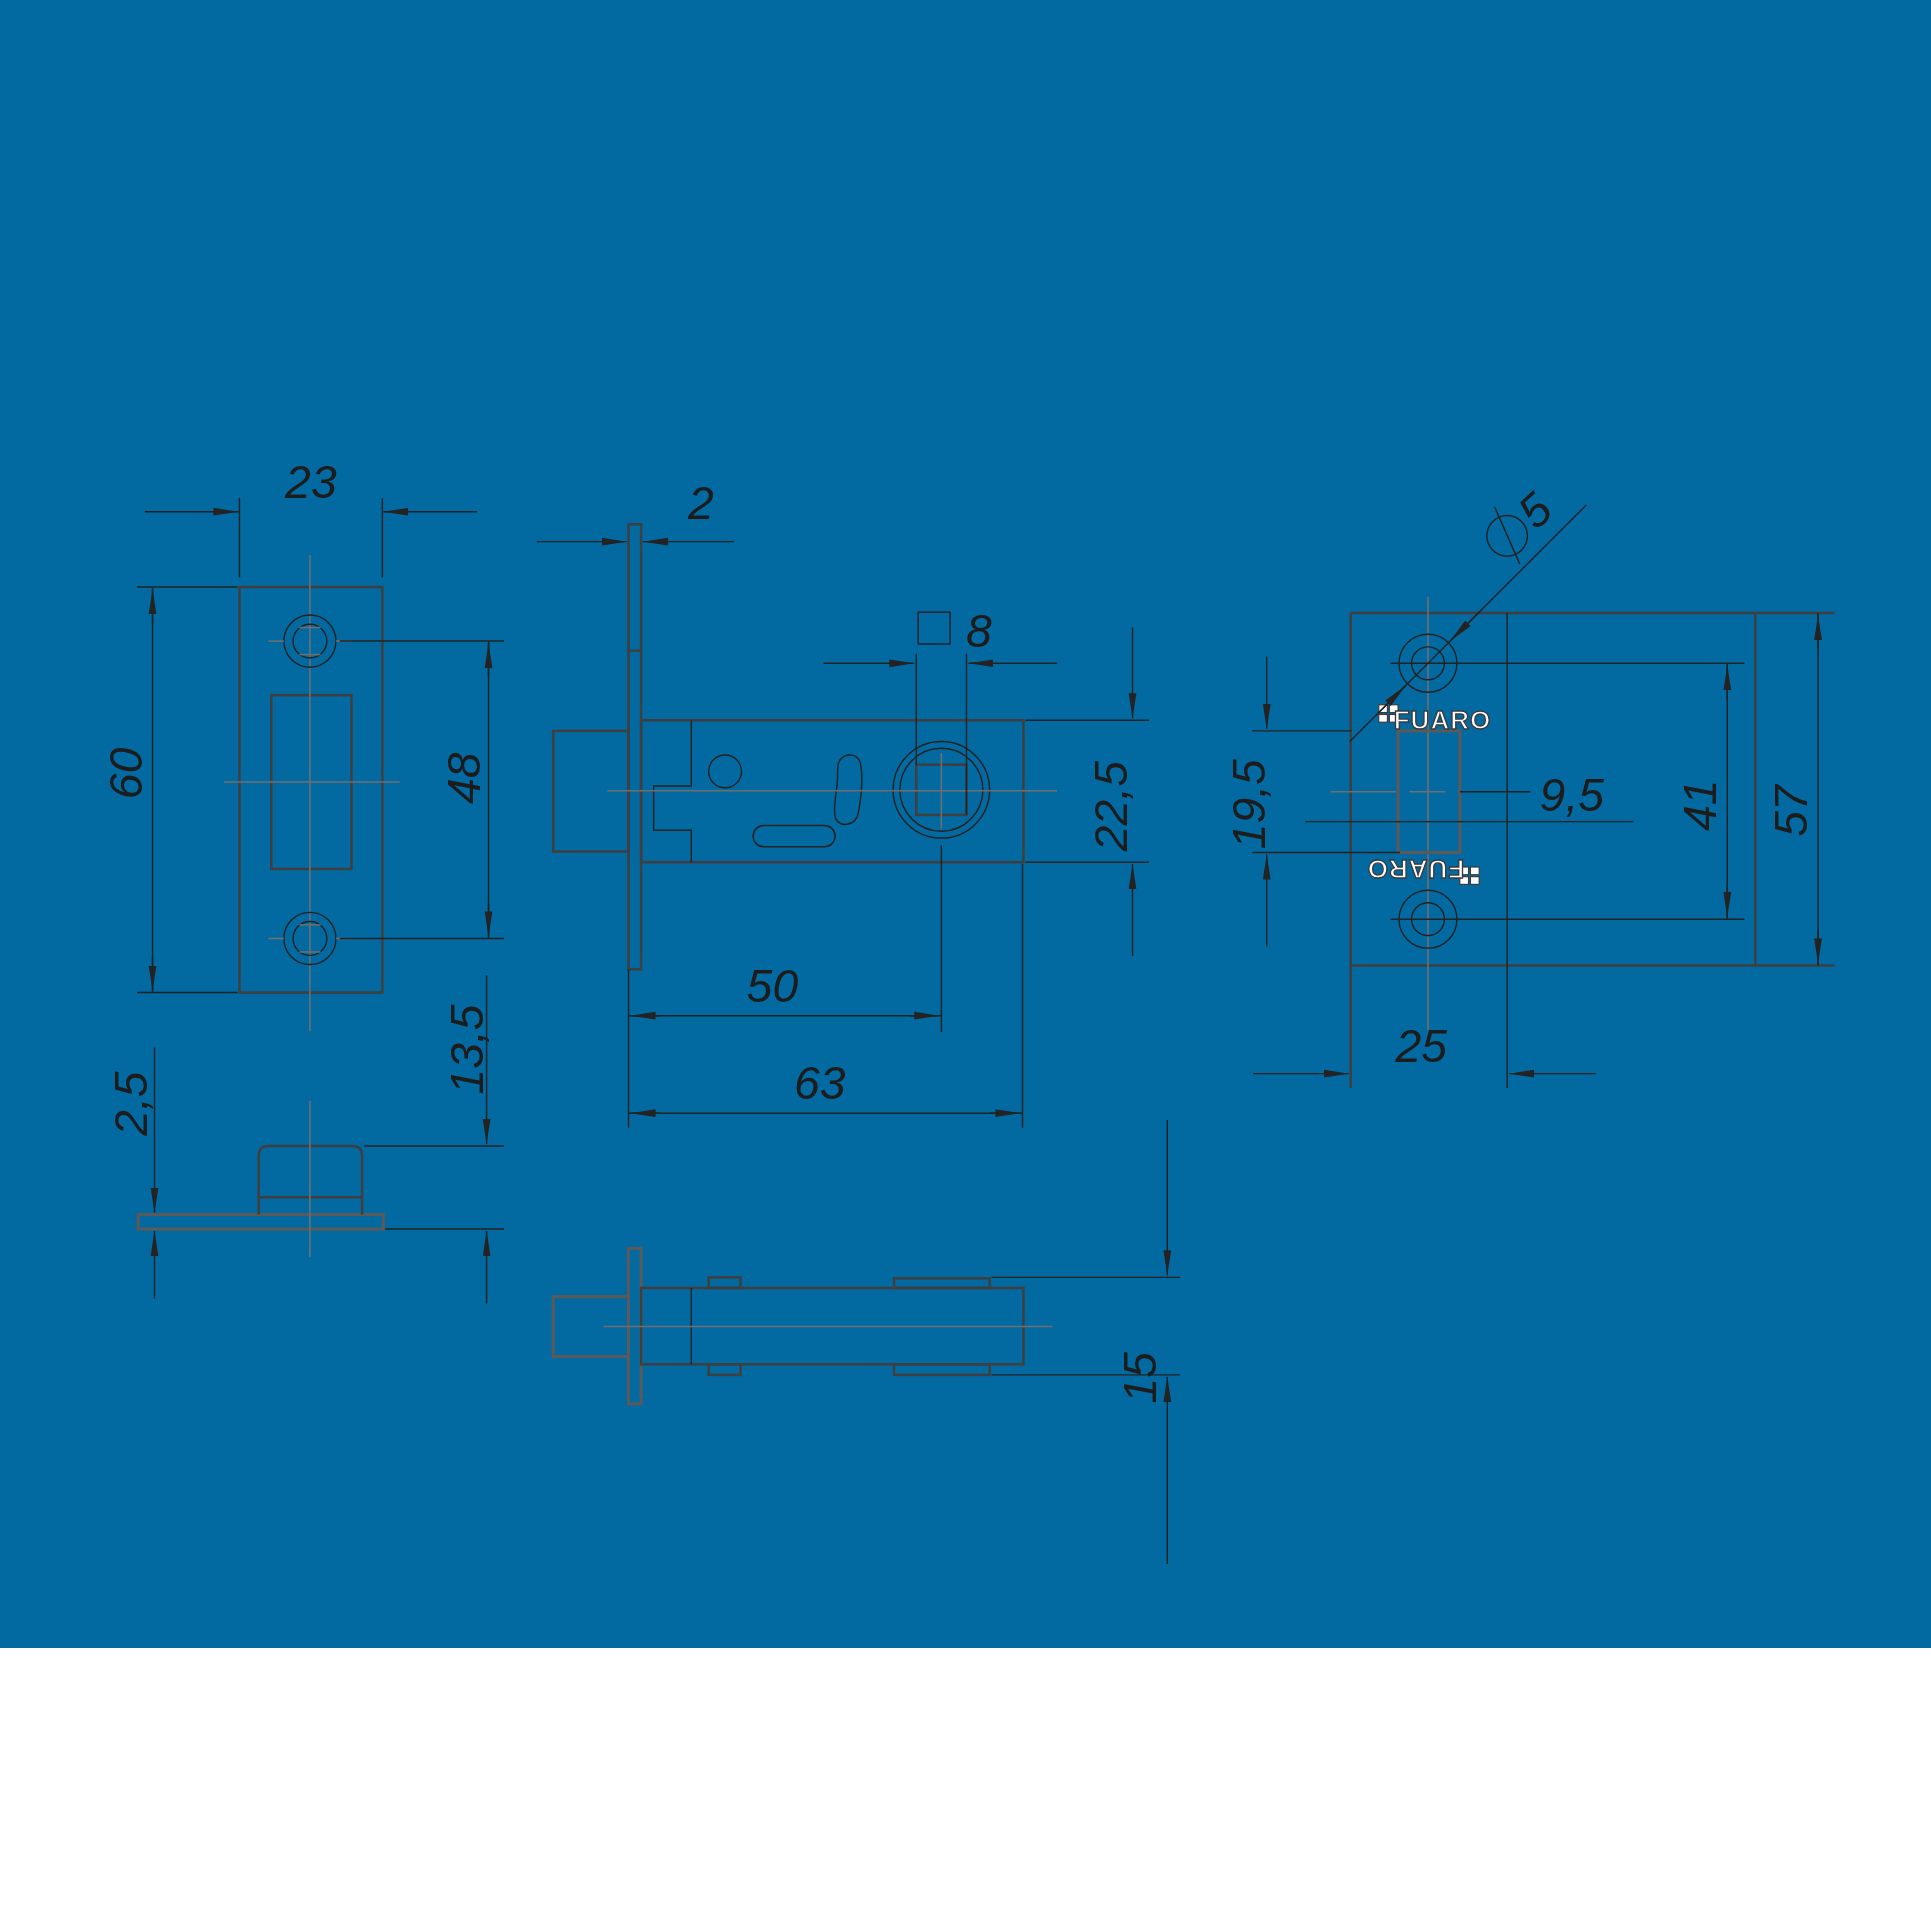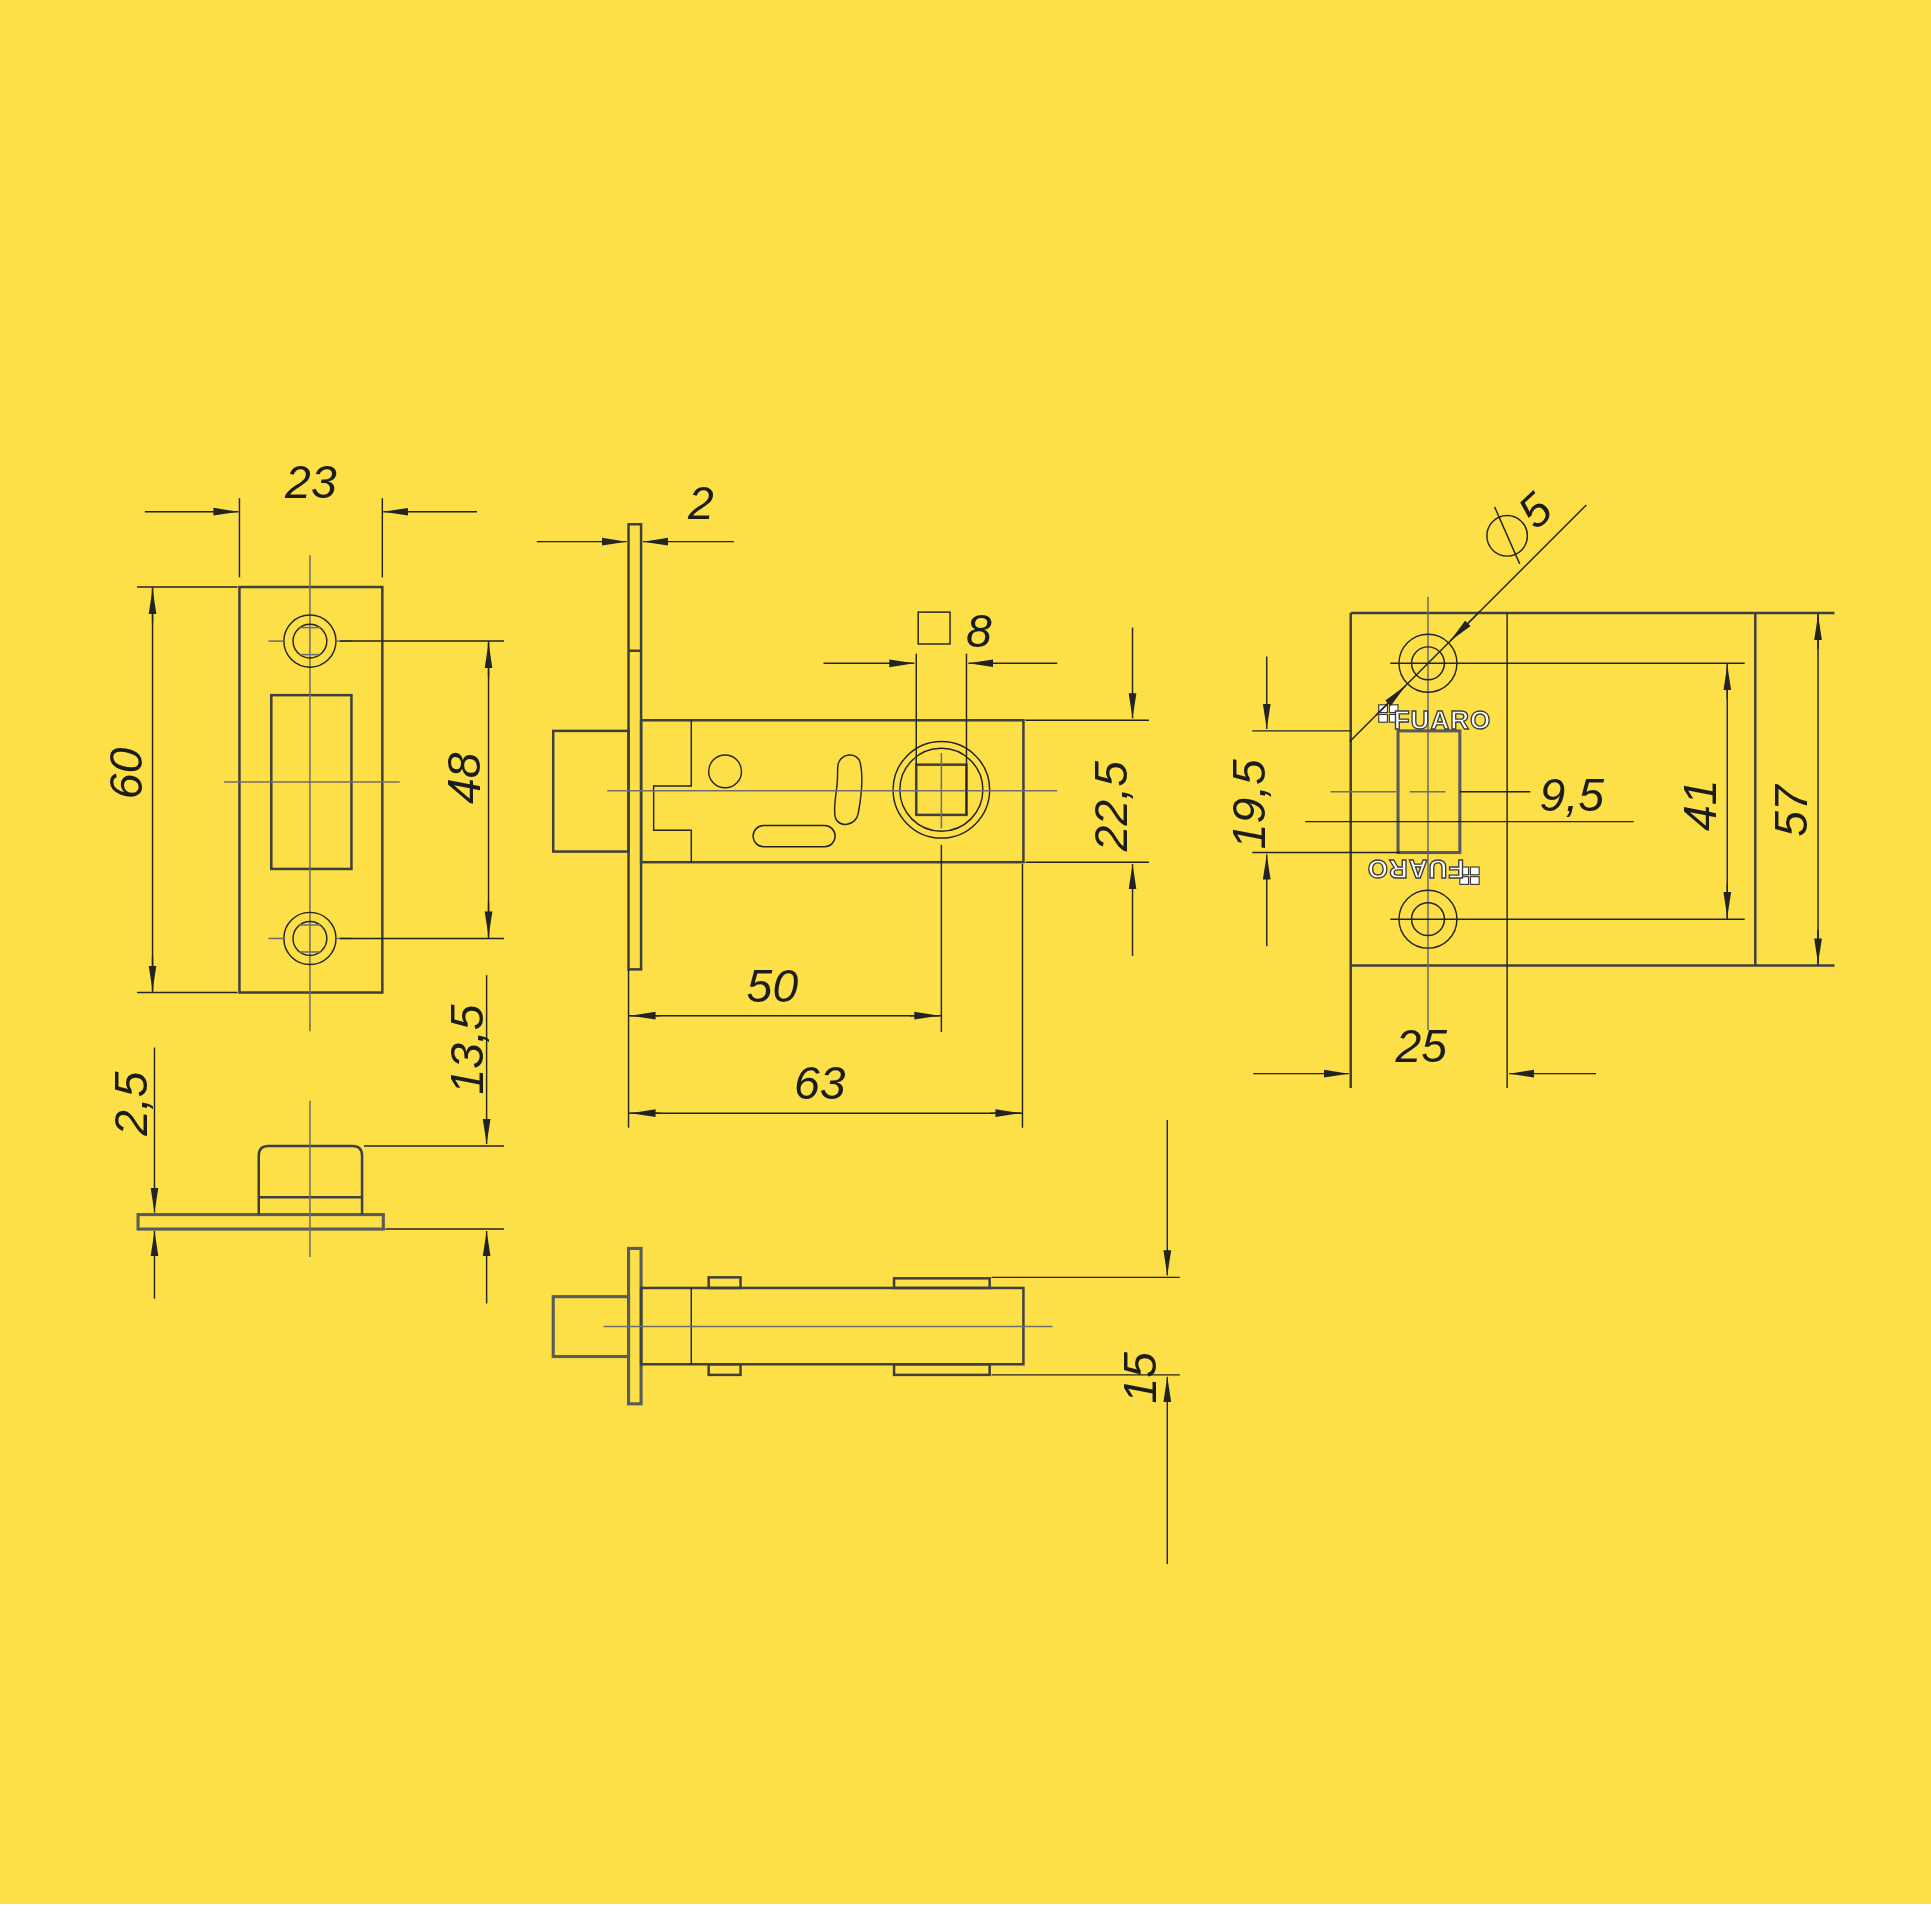--- a/index.html
+++ b/index.html
@@ -1,16 +1,16 @@
 <!DOCTYPE html>
 <html><head>
 <meta charset="utf-8">
 <style>
   html,body{margin:0;padding:0;background:#fff;}
-  .canvas{position:relative;width:1931px;height:1904px;background:#fde047;overflow:hidden;
+  .canvas{position:relative;width:1931px;height:1648px;background:#0369a1;overflow:hidden;
           font-family:"Liberation Sans", sans-serif;}
   svg{position:absolute;left:0;top:0;}
   text{font-family:"Liberation Sans", sans-serif;font-style:italic;fill:#1c1c1c;}
   .dim-label{font-size:48px;}
   .brand-label{font-style:normal;font-weight:bold;font-size:27px;fill:#ffffff;stroke:#3a3a3a;stroke-width:1.4px;letter-spacing:1px;}
   .outline{fill:none;stroke:#3f3f3f;stroke-width:2.6;}
   .outline-thick{fill:none;stroke:#5a5a5a;stroke-width:3.2;}
   .thin{fill:none;stroke:#232323;stroke-width:1.5;}
   .center{fill:none;stroke:#6f6f6f;stroke-width:1.6;}
 </style>

